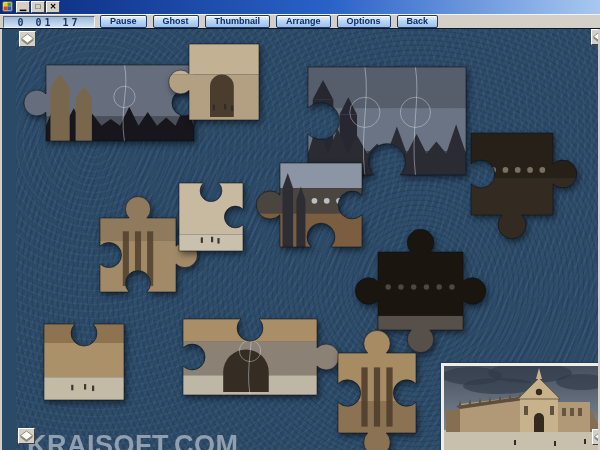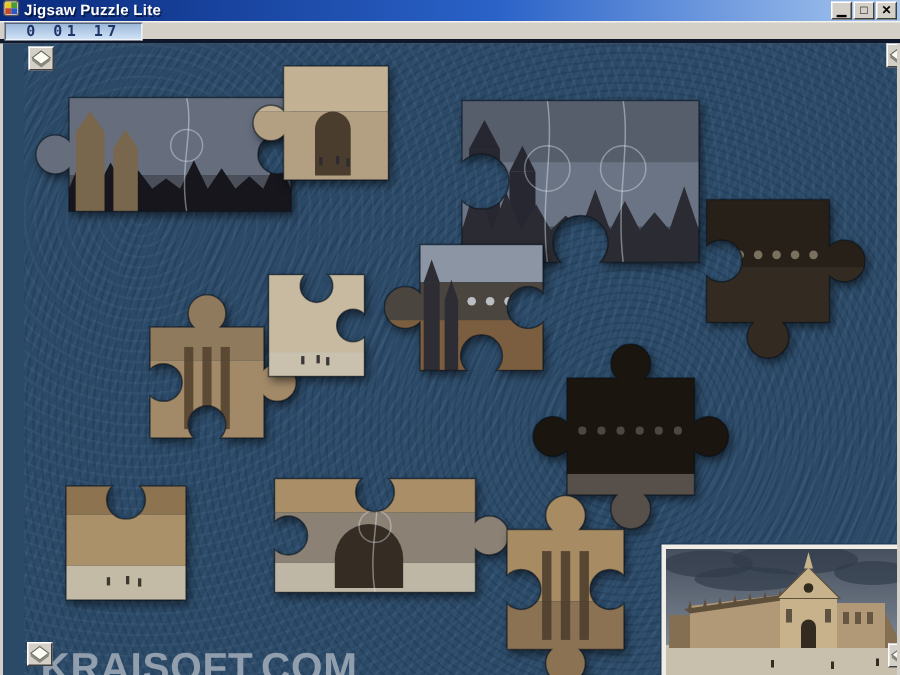--- a/index.html
+++ b/index.html
@@ -11,21 +11,21 @@
     background:linear-gradient(90deg,#0a2a7c 0%,#2a62c8 55%,#a8c8f0 100%);
     display:flex;align-items:center;gap:3px;padding-left:2px;box-sizing:border-box;}
   .title-text{color:#fff;font-size:10px;font-weight:bold;letter-spacing:.2px;
     text-shadow:1px 1px 0 rgba(0,0,0,.5);flex:1;white-space:nowrap;}
   .win-controls{display:flex;gap:1px;margin-right:2px;}
   .wbtn{width:14px;height:12px;background:#d4d0c8;border:1px solid;
     border-color:#ffffff #404040 #404040 #ffffff;box-sizing:border-box;
     font:bold 8px/8px "Liberation Sans",sans-serif;color:#000;text-align:center;padding:0;}
 
   .toolbar{position:absolute;left:0;top:14px;width:600px;height:15px;
-    background:#d4d0c8;border-top:1px solid #f4f2ee;border-bottom:3px solid #0f172a;
+    background:#d4d0c8;border-top:1px solid #f4f2ee;border-bottom:1px solid #0f172a;
     box-sizing:border-box;display:flex;align-items:center;gap:5px;padding:0 3px;}
   .timer{width:92px;height:12px;box-sizing:border-box;
     background:linear-gradient(#9db8d8,#cfe2f6);
     border:1px solid;border-color:#55657c #eef2f8 #eef2f8 #55657c;
     font:bold 10px/11px "DejaVu Sans Mono",monospace;color:#1d3569;
     text-align:center;letter-spacing:3px;}
   .tbtn{height:13px;padding:0 9px;cursor:pointer;
     font:bold 9px/11px "Liberation Sans",sans-serif;color:#0d2c6e;
     background:linear-gradient(#eef6ff,#bcd6f2 45%,#9cc0e8);
     border:1px solid #1a3a72;border-radius:2px;box-shadow:inset 0 1px 0 #fff;}
@@ -67,30 +67,37 @@
   <div class="titlebar">
     <span class="app-icon">
       <svg width="11" height="11" viewBox="0 0 11 11">
         <rect x="0.5" y="0.5" width="10" height="10" rx="2" fill="#e8e4d8" stroke="#555"></rect>
         <rect x="1.5" y="1.5" width="4" height="4" fill="#e8c820"></rect>
         <rect x="5.5" y="1.5" width="4" height="4" fill="#4a9a3a"></rect>
         <rect x="1.5" y="5.5" width="4" height="4" fill="#c84a2a"></rect>
         <rect x="5.5" y="5.5" width="4" height="4" fill="#2a5ac8"></rect>
       </svg>
     </span>
-    <span class="title-text">Jigsaw Puzzle Lite</span>
     <span class="win-controls" id="win-controls">
         <button class="wbtn">▁</button>
         <button class="wbtn">□</button>
         <button class="wbtn">✕</button>
       </span>
   </div>
 
   <div class="toolbar">
     <div class="timer">0 01 17</div>
+    <div id="toolbar-buttons" style="display:flex;gap:6px;">
+        <button class="tbtn">Pause</button>
+        <button class="tbtn">Ghost</button>
+        <button class="tbtn">Thumbnail</button>
+        <button class="tbtn">Arrange</button>
+        <button class="tbtn">Options</button>
+        <button class="tbtn">Back</button>
+      </div>
   </div>
 
   <div class="workspace" id="workspace">
     <div class="watermark">KRAISOFT.COM</div>
     <div id="pieces">
         <div class="piece" style="left: 6px; top: 12px;">
           <svg width="196" height="124" viewBox="-24 -24 196 124">
             <defs>
               <clipPath id="cp0">
                 <path d="M0 0 L148 0 L148 28.880000000000003 A12.920000000000002 12.920000000000002 0 1 0 148 47.12 L148 76 L0 76 L0 47.12 A12.920000000000002 12.920000000000002 0 1 1 0 28.880000000000003 L0 0 Z"></path>

